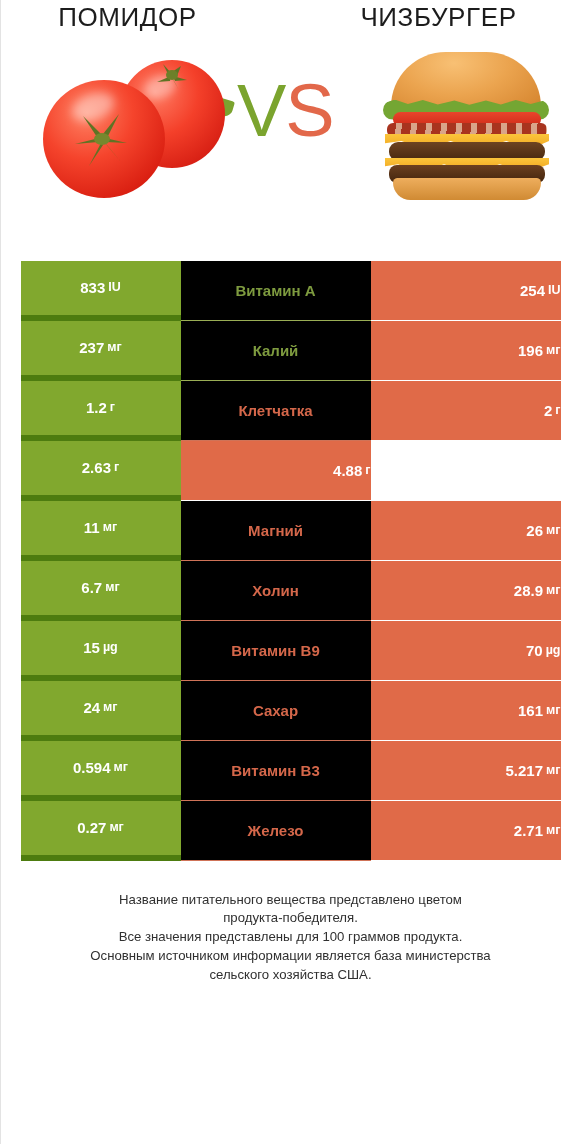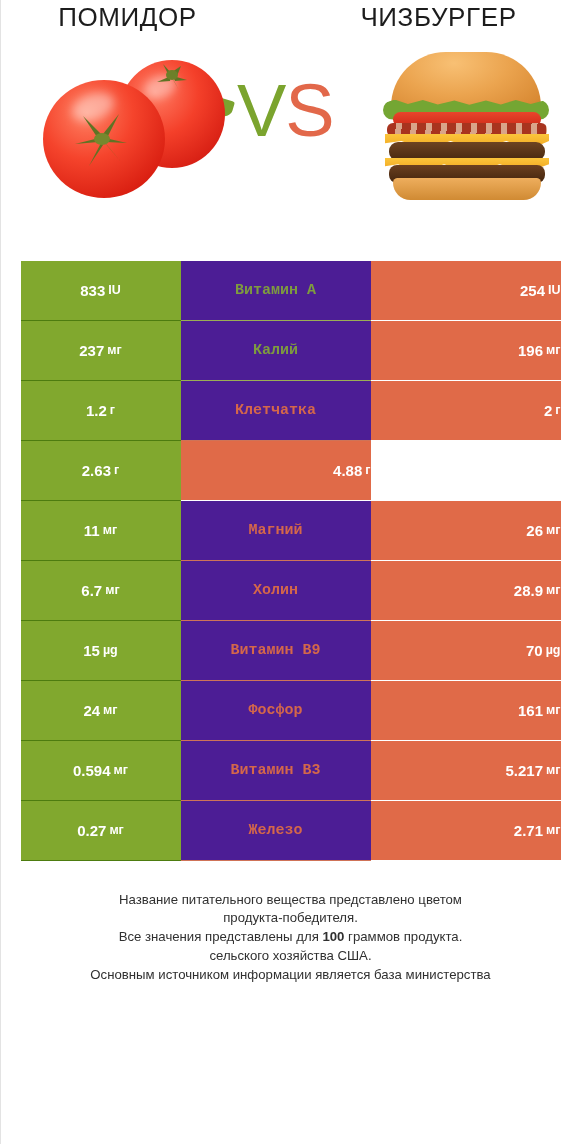--- a/index.html
+++ b/index.html
@@ -201,37 +201,36 @@
     justify-content: center;
     box-sizing: border-box;
     font-size: 15px;
     line-height: 1;
   }
   .cell-left {
     width: 160px;
     background: #81a82e;
     color: #ffffff;
     font-weight: 600;
-    border-bottom: 1px solid #4d7c0f;
+    border-bottom: 6px solid #4d7c0f;
   }
   .cell-right {
     width: 190px;
     background: #e06a48;
     color: #ffffff;
     font-weight: 600;
     border-bottom: 1px solid #ffffff;
     justify-content: flex-end;
   }
   .cell-mid {
     width: 190px;
-    background: #4c1d95;
+    background: #000000;
     font-weight: 700;
     font-size: 15px;
     border-bottom: 1px solid #9aae55;
-    font-family: Liberation Mono, monospace;
   }
   .row.win-burger .cell-mid { border-bottom-color: #cf7358; }
   .cell-mid.win-tomato { color: #7e9b3f; }
   .cell-mid.win-burger { color: #d4674a; }
 
   .unit {
     font-size: 12.5px;
     font-weight: 600;
     margin-left: 3px;
   }
@@ -239,21 +238,21 @@
   
   .footer {
     width: 540px;
     margin: 30px auto 0 auto;
     text-align: center;
     font-size: 13.2px;
     line-height: 1.42;
     color: #303030;
   }
   .footer p { margin: 0; }
-  .footer b { font-weight: 700; margin-top: 8px; }
+  .footer b { font-weight: 400; margin-top: 8px; }
 </style>
 </head>
 <body>
 
 <div class="titles">
   <div class="title-cell title-left">Помидор</div>
   <div class="title-cell title-right">Чизбургер</div>
 </div>
 
 <div class="hero">
@@ -388,21 +387,21 @@
       <div class="cell cell-right">
         <span>70</span>
         <span class="unit">µg</span>
       </div>
     </div>
     <div class="row win-burger">
       <div class="cell cell-left">
         <span>24</span>
         <span class="unit">мг</span>
       </div>
-      <div class="cell cell-mid win-burger">Фосфор</div>
+      <div class="cell cell-mid win-burger">Сахар</div>
       <div class="cell cell-right">
         <span>161</span>
         <span class="unit">мг</span>
       </div>
     </div>
     <div class="row win-burger">
       <div class="cell cell-left">
         <span>0.594</span>
         <span class="unit">мг</span>
       </div>
@@ -422,15 +421,15 @@
         <span>2.71</span>
         <span class="unit">мг</span>
       </div>
     </div>
   </div>
 
 <div class="footer">
   <p>Название питательного вещества представлено цветом</p>
   <p>продукта-победителя.</p>
   <p><span>Все значения представлены для </span><b>100</b><span> граммов продукта.</span></p>
+  <p>Основным источником информации является база министерства</p>
   <p>сельского хозяйства США.</p>
-  <p>Основным источником информации является база министерства</p>
 </div>
 
 </body></html>

